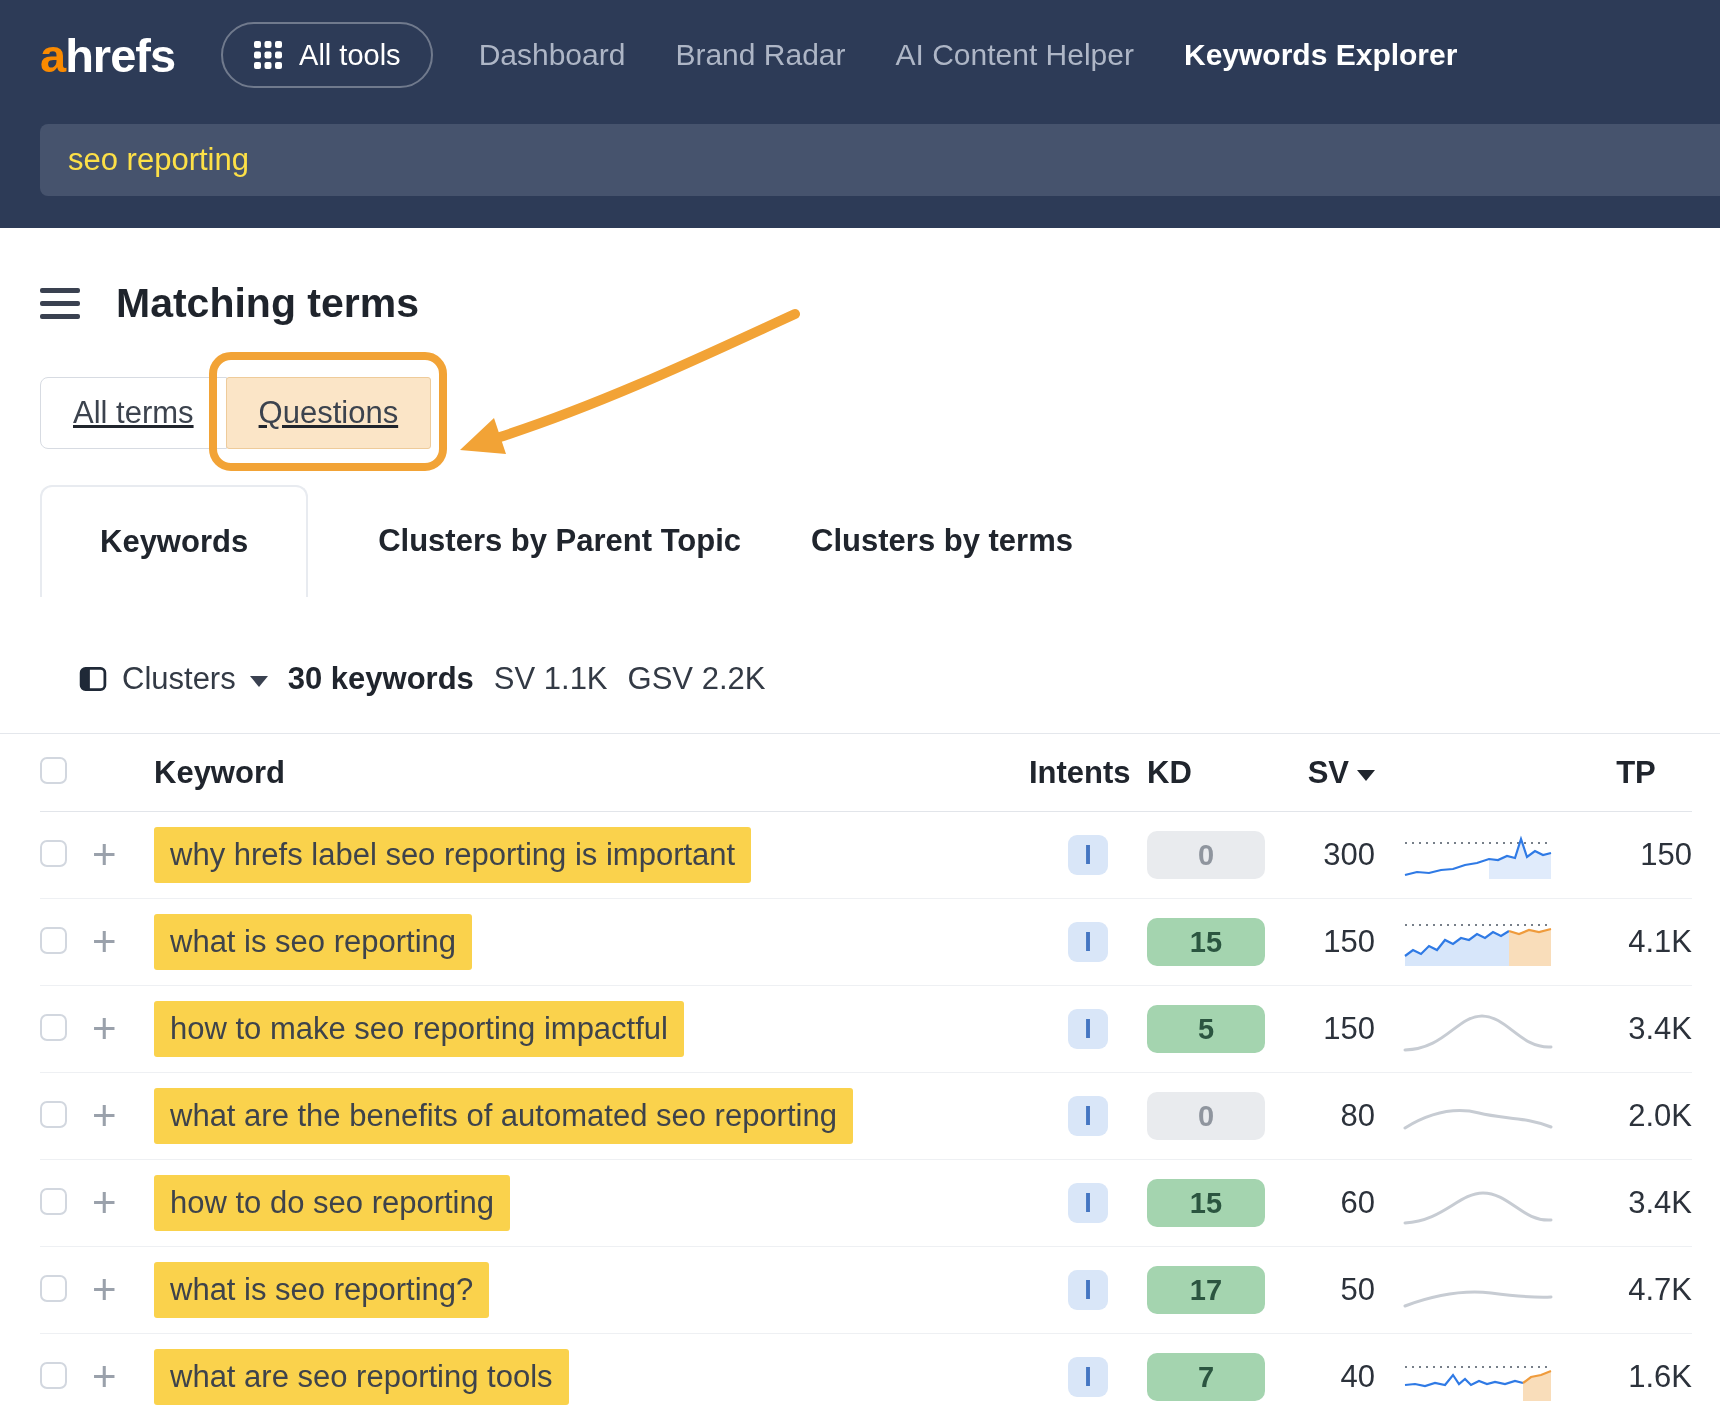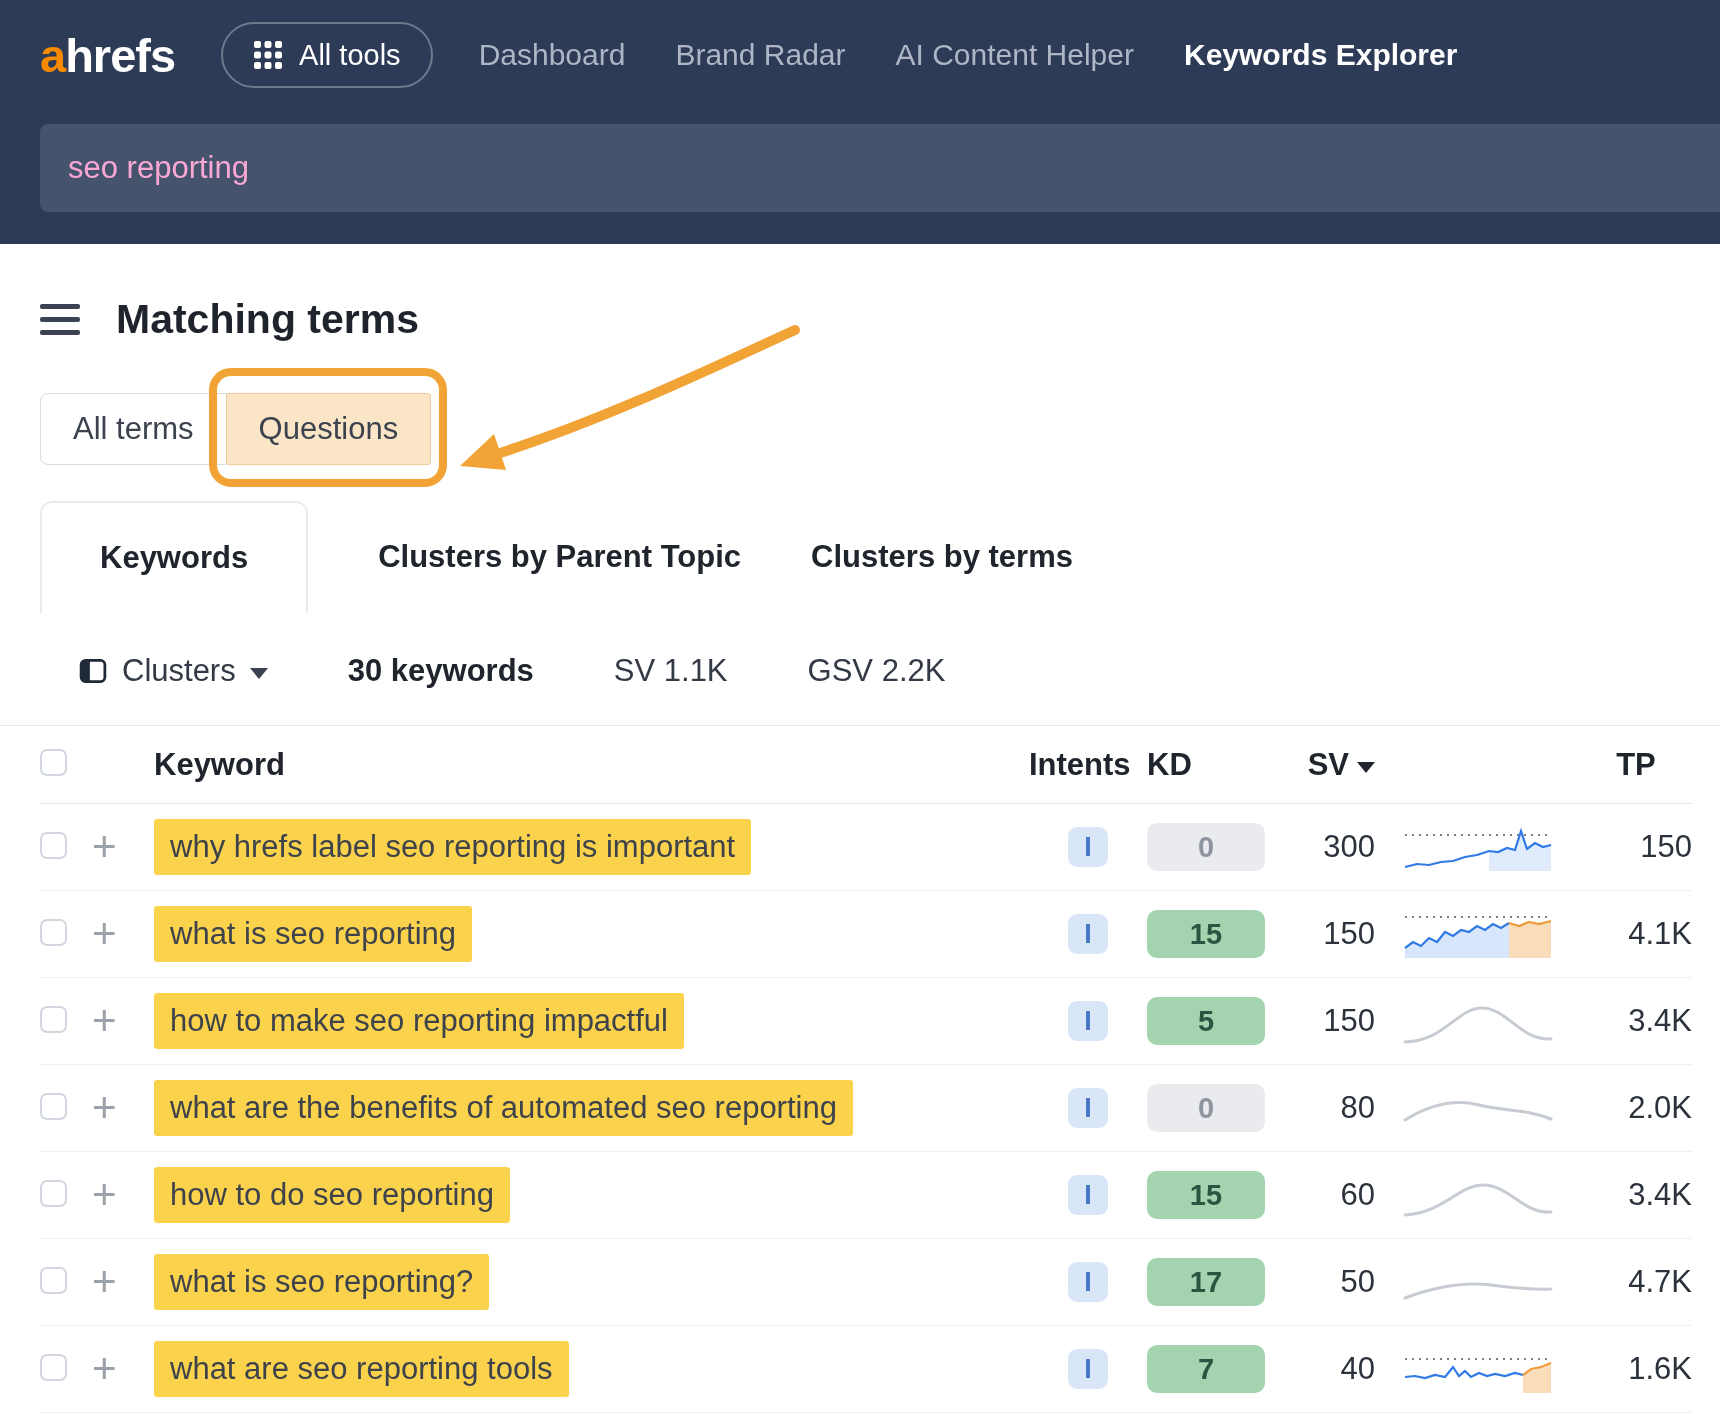--- a/index.html
+++ b/index.html
@@ -18,51 +18,51 @@
   .alltools {
     display: flex; align-items: center; gap: 16px; padding: 0 30px; height: 66px;
     border: 2px solid rgba(255,255,255,0.32); border-radius: 999px; background: transparent;
     color: #fff; font-size: 29px; font-family: inherit; cursor: pointer;
   }
   .navlinks { display: flex; gap: 50px; align-items: center; }
   .navlink { font-size: 30px; color: #aeb6c6; text-decoration: none; cursor: pointer; white-space: nowrap; }
   .navlink.active { color: #fff; font-weight: 600; }
   .searchwrap { background: var(--navbar-bg); padding: 14px 0 32px 40px; }
   .searchfield {
-    height: 88px; background: var(--search-field-bg); border-radius: 8px 0 0 8px;
-    display: flex; align-items: center; padding: 0 28px; font-size: 31px; color: #f9a8d4;
+    height: 72px; background: var(--search-field-bg); border-radius: 8px 0 0 8px;
+    display: flex; align-items: center; padding: 0 28px; font-size: 31px; color: #fde047;
     cursor: text;
   }
   
   main { position: relative; padding: 0 28px 0 40px; }
   .titlerow { margin-top: 52px; display: flex; align-items: center; gap: 36px; }
   .hamburger { width: 40px; display: flex; flex-direction: column; gap: 8px; cursor: pointer; }
   .hamburger i { display:block; height: 5px; background: #3a4150; border-radius: 2px; }
   h1 { font-size: 41px; font-weight: 700; color: #1f242c; }
 
-  .filters { margin-top: 50px; display: flex; align-items: center; }
+  .filters { margin-top: 50px; display: flex; align-items: center; text-decoration: underline; }
   .filter-btn {
     font-size: 31px; color: #3c434e; padding: 0 32px; height: 72px; display: flex;
     align-items: center; background: #fff; border: 1px solid #d7dbe2; font-family: inherit; cursor: pointer;
   }
   .filter-btn.first { border-radius: 8px 0 0 8px; }
   .filter-btn.qst { background: var(--questions-bg); border-color: #eecb9a; border-radius: 3px; margin-left: -1px; }
   .q-wrap { position: relative; display: inline-block; }
   .annot-ring {
     position: absolute; left: -18px; right: -16px; top: -25px; bottom: -22px;
     border: 8px solid var(--accent-orange); border-radius: 22px; pointer-events: none;
   }
   .annot-arrow { position: absolute; left: 420px; top: 12px; pointer-events: none; }
 
   .tabs { margin-top: 36px; display: flex; align-items: stretch; height: 112px; text-align: right; }
   .tab { display: flex; align-items: center; font-weight: 700; font-size: 31px; color: #20252d; cursor: pointer; white-space: nowrap; }
   .tab.active { border: 2px solid #e8ebf0; border-bottom: none; border-radius: 12px 12px 0 0; padding: 0 58px; background: #fff; }
   .tab:not(.active) { margin-left: 70px; }
 
-  .toolbar { margin-top: 40px; display: flex; align-items: flex-end; gap: 80px; padding-left: 38px; font-size: 31px; color: #333a45; }
+  .toolbar { margin-top: 64px; display: flex; align-items: flex-end; gap: 20px; padding-left: 38px; font-size: 31px; color: #333a45; }
   .clusters-btn { display: flex; align-items: center; gap: 14px; cursor: pointer; }
   .caret { width: 0; height: 0; border-left: 9px solid transparent; border-right: 9px solid transparent; border-top: 11px solid #3a4150; margin-top: 4px; }
   .kwcount { font-weight: 700; color: #20252d; }
 
   .divider { height: 1px; background: #e4e7ec; margin: 36px -28px 0 -40px; }
 
   
   .tgrid {
     display: grid;
     grid-template-columns: 52px 50px 1fr 118px 118px 110px 205px 112px;

